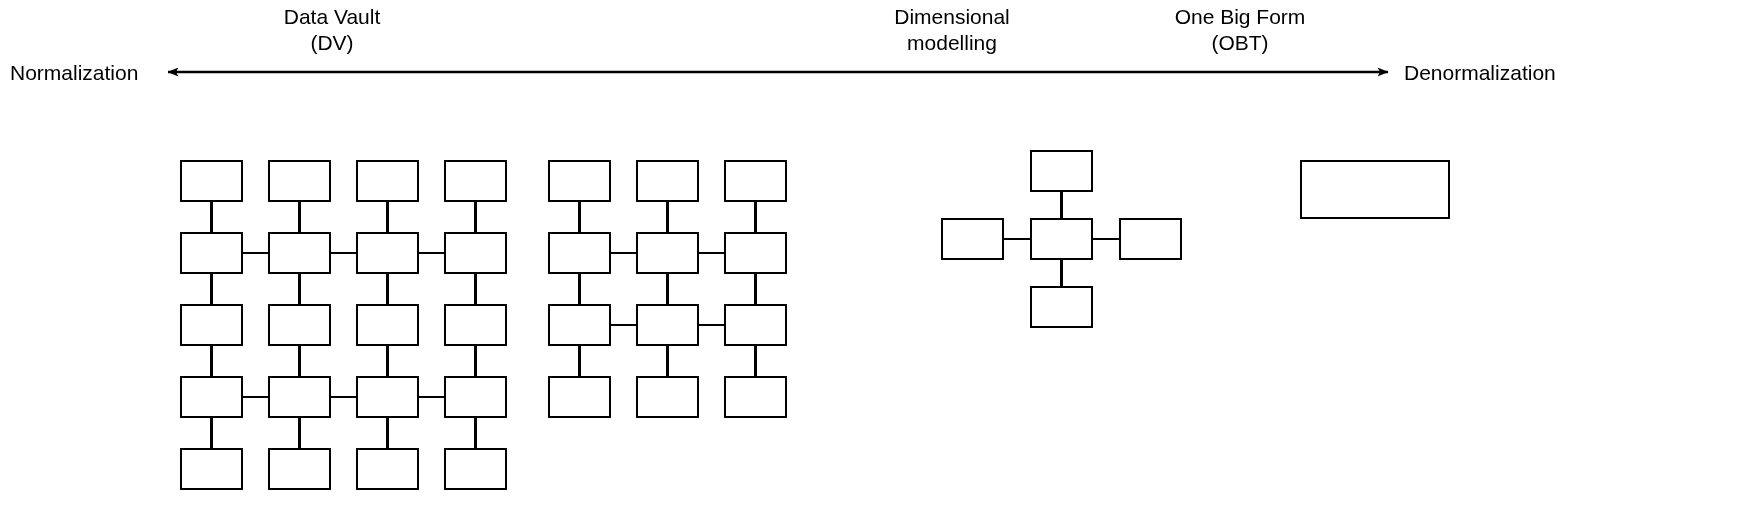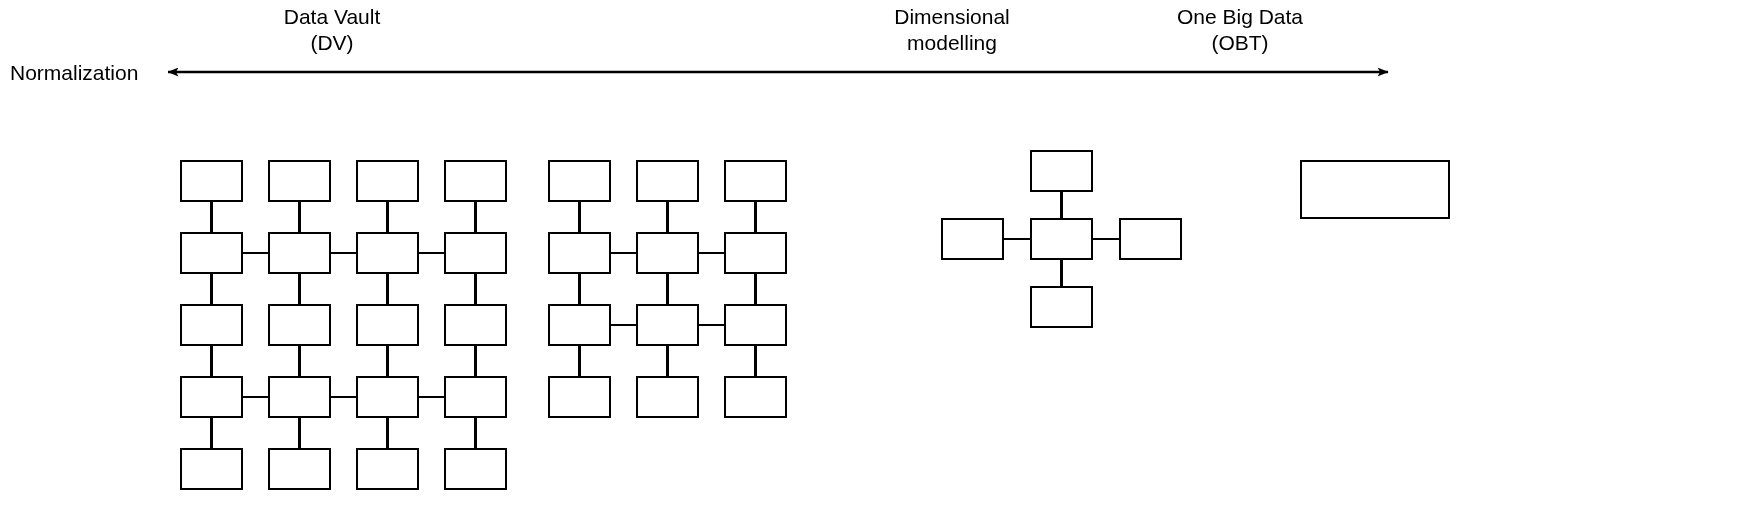--- a/index.html
+++ b/index.html
@@ -61,41 +61,42 @@
 
   .group{ position:absolute; left:0; top:0; width:100%; height:100%; }
 </style>
 </head>
 <body>
 
 <div id="canvas">
 
   <div class="axis-label" id="label-normalization">Normalization</div>
 
+  <div class="axis-label" id="label-denormalization">Denormalization</div>
 
   <svg id="arrow-svg" viewBox="0 0 1742 50" xmlns="http://www.w3.org/2000/svg">
     <defs>
       <marker id="head-right" markerWidth="11" markerHeight="9" refX="10.5" refY="4.5" orient="auto" markerUnits="userSpaceOnUse">
         <path d="M0,0 L11,4.5 L0,9 L2.6,4.5 Z" fill="#000000"></path>
       </marker>
       <marker id="head-left" markerWidth="11" markerHeight="9" refX="0.5" refY="4.5" orient="auto" markerUnits="userSpaceOnUse">
         <path d="M11,0 L0,4.5 L11,9 L8.4,4.5 Z" fill="#000000"></path>
       </marker>
     </defs>
     <line x1="168" y1="24" x2="1388" y2="24" stroke="#000000" stroke-width="2.6" marker-start="url(#head-left)" marker-end="url(#head-right)"></line>
   </svg>
 
   <div class="stage-caption" style="left:232px; top:4px; width:200px;">Data Vault
 (DV)</div>
 
 
   <div class="stage-caption" style="left:842px; top:4px; width:220px;">Dimensional
 modelling</div>
 
-  <div class="stage-caption" style="left:1130px; top:4px; width:220px;">One Big Data
+  <div class="stage-caption" style="left:1130px; top:4px; width:220px;">One Big Form
 (OBT)</div>
 
   <div class="group" id="model-layer">
       <div class="connector v" style="left: 210.35px; top: 202px; height: 30px;"></div>
       <div class="connector v" style="left: 210.35px; top: 274px; height: 30px;"></div>
       <div class="connector v" style="left: 210.35px; top: 346px; height: 30px;"></div>
       <div class="connector v" style="left: 210.35px; top: 418px; height: 30px;"></div>
       <div class="connector v" style="left: 298.35px; top: 202px; height: 30px;"></div>
       <div class="connector v" style="left: 298.35px; top: 274px; height: 30px;"></div>
       <div class="connector v" style="left: 298.35px; top: 346px; height: 30px;"></div>

